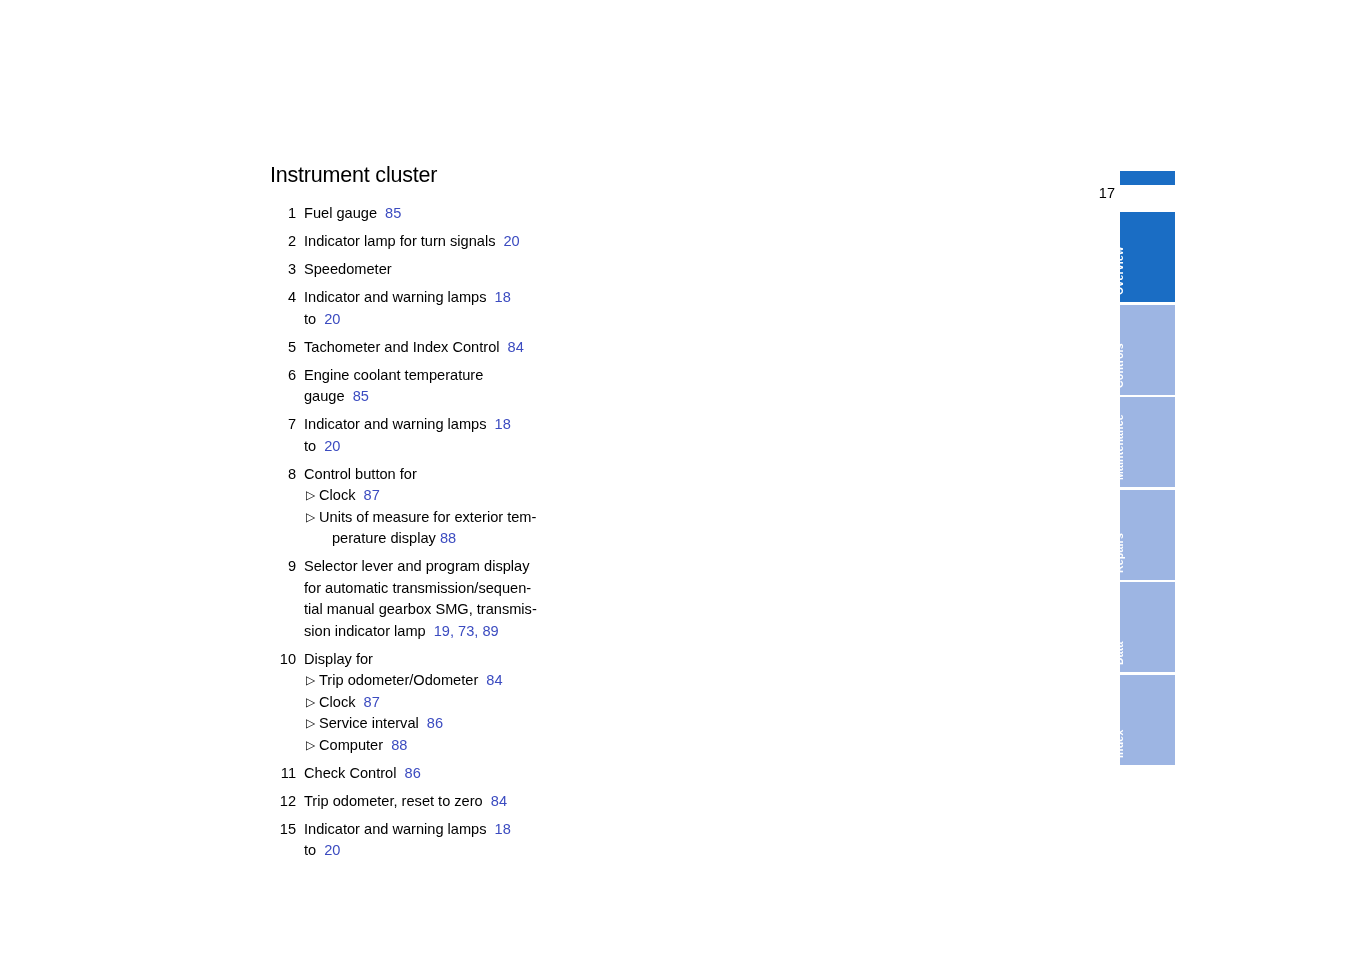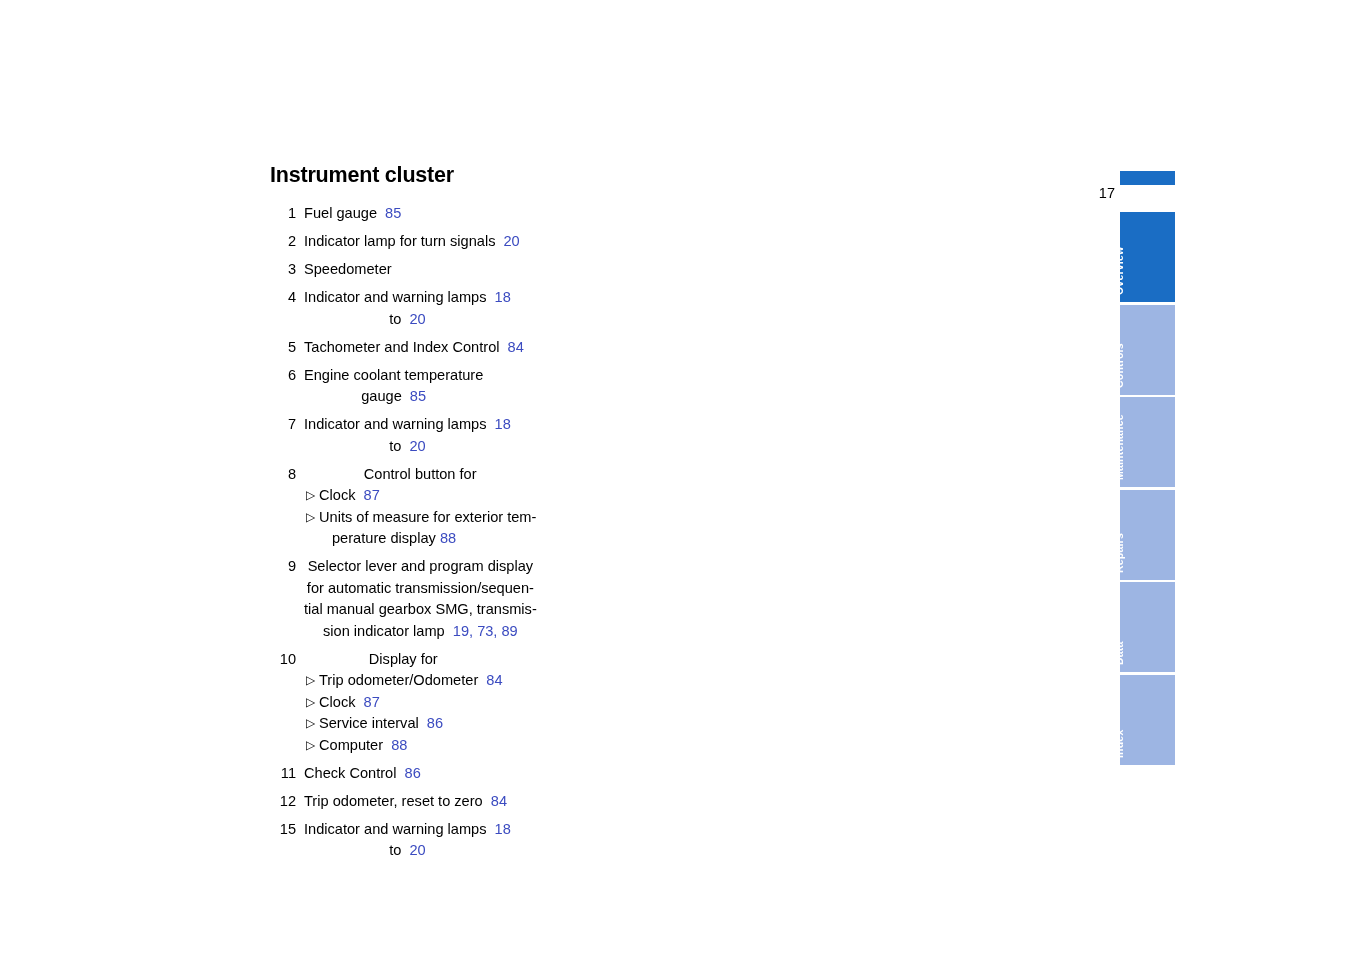--- a/index.html
+++ b/index.html
@@ -16,21 +16,21 @@
     height: 954px;
     background: #ffffff;
   }
 
   
   .page-title {
     position: absolute;
     left: 270px;
     top: 163px;
     font-size: 21.5px;
-    font-weight: bold;
+    font-weight: normal;
     color: #000000;
     letter-spacing: -0.2px;
     white-space: nowrap;
   }
   .folio {
     position: absolute;
     left: 1087px;
     top: 169px;
     width: 28px;
     text-align: right;
@@ -69,21 +69,21 @@
     font-size: 14.6px;
     line-height: 21.5px;
     color: #000000;
   }
   .body {
     padding-left: 8px;
     font-size: 14.6px;
     line-height: 21.5px;
     color: #000000;
   }
-  .line { display: block; white-space: nowrap; text-align: center; }
+  .line { display: block; white-space: nowrap; }
   .ref { color: #3B4BC0; }
   .ref-sp { margin-left: 4px; }
 
   
   .sub {
     display: flex;
     align-items: flex-start;
     font-size: 14.6px;
     line-height: 21.5px;
     color: #000000;

